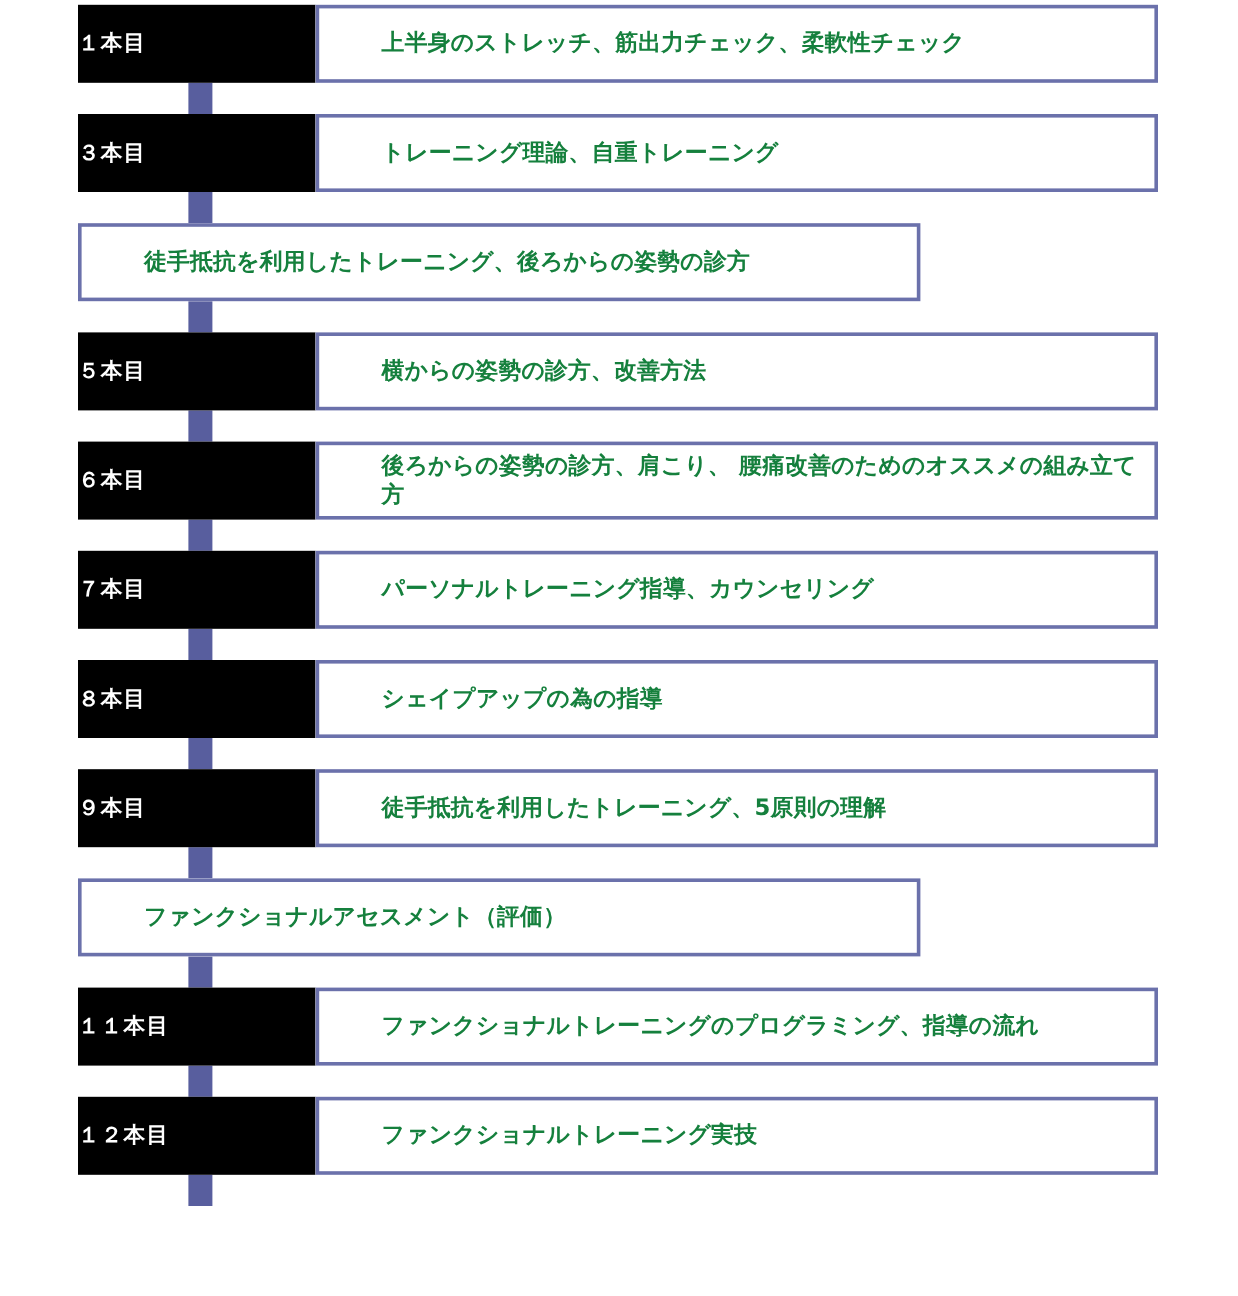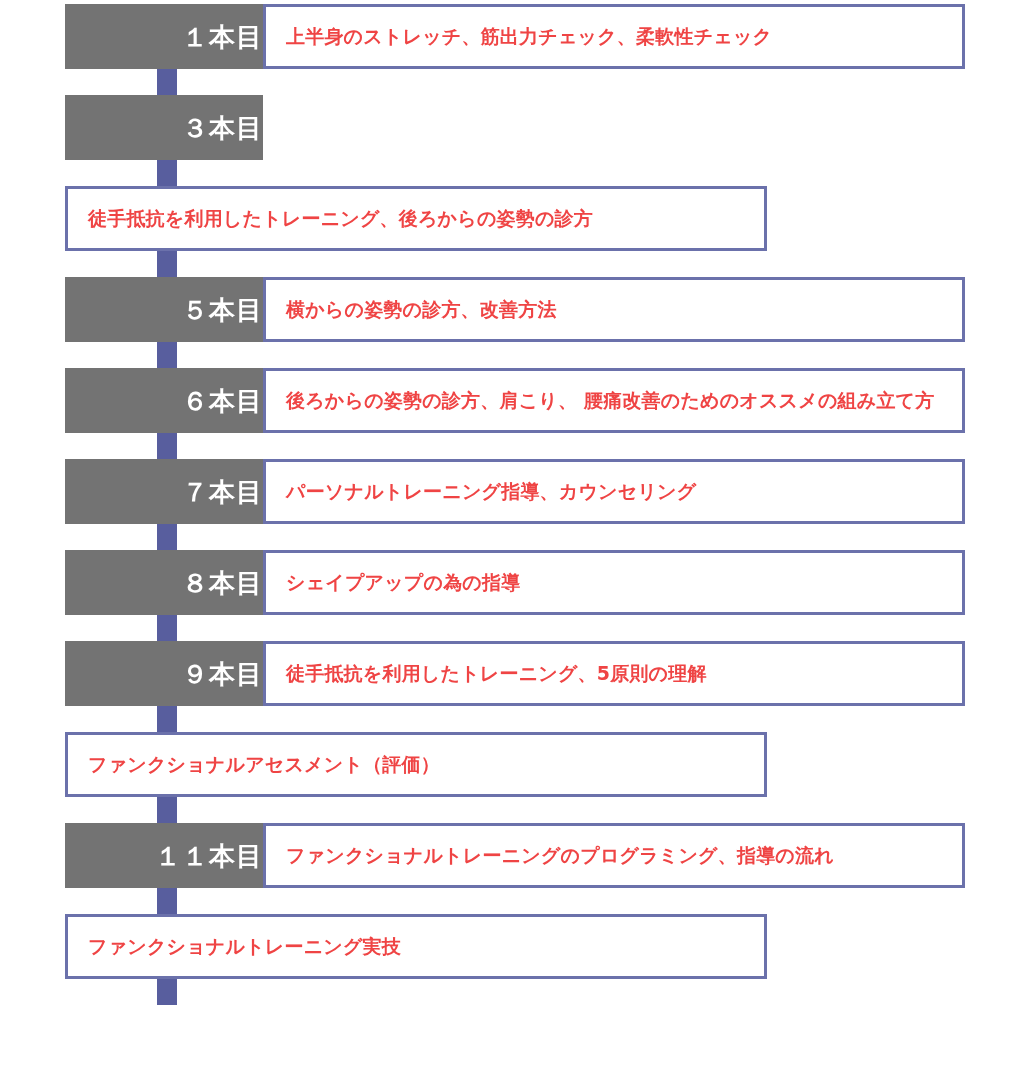--- a/index.html
+++ b/index.html
@@ -20,47 +20,48 @@
     left: 65px;
   }
   .row-block { }
   .row {
     display: flex;
     height: 65px;
   }
   .label-box {
     width: 198px;
     flex: 0 0 198px;
-    background: #737373;
+    background: #000000;
     color: #ffffff;
     display: flex;
     align-items: center;
-    justify-content: flex-end;
-    font-size: 26px;
+    justify-content: flex-start;
+    font-size: 18px;
     font-weight: bold;
     letter-spacing: 1px;
     line-height: 1;
   }
   .content-box {
     width: 702px;
     flex: 0 0 702px;
     box-sizing: border-box;
     background: #ffffff;
     border: 3px solid #6b71ab;
     display: flex;
     align-items: center;
     padding-left: 20px;
     padding-right: 10px;
   }
   .content-text {
-    color: #ef4444;
+    color: #15803d;
     font-size: 19px;
     font-weight: bold;
     line-height: 1.25;
     letter-spacing: 0.2px;
+    margin-left: 32px;
   }
   .connector {
     width: 20px;
     height: 26px;
     margin-left: 92px;
     background: #585e9e;
   }
 </style>
 </head>
 <body>
@@ -76,20 +77,23 @@
       </div>
     </div>
     <div class="connector"></div>
   </div>
 
 
   <div class="row-block">
     <div class="row">
       <div class="label-box">
         <span class="label-text">３本目</span>
+      </div>
+      <div class="content-box">
+        <span class="content-text">トレーニング理論、自重トレーニング</span>
       </div>
     </div>
     <div class="connector"></div>
   </div>
 
   <div class="row-block">
     <div class="row">
       <div class="content-box">
         <span class="content-text">徒手抵抗を利用したトレーニング、後ろからの姿勢の診方</span>
       </div>
@@ -173,19 +177,22 @@
       </div>
       <div class="content-box">
         <span class="content-text">ファンクショナルトレーニングのプログラミング、指導の流れ</span>
       </div>
     </div>
     <div class="connector"></div>
   </div>
 
   <div class="row-block">
     <div class="row">
+      <div class="label-box">
+        <span class="label-text">１２本目</span>
+      </div>
       <div class="content-box">
         <span class="content-text">ファンクショナルトレーニング実技</span>
       </div>
     </div>
     <div class="connector"></div>
   </div>
 </div>
 
 </body></html>

